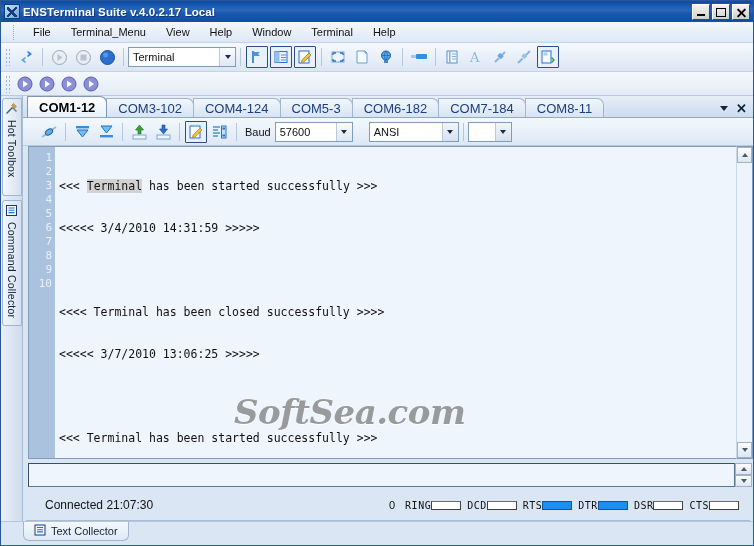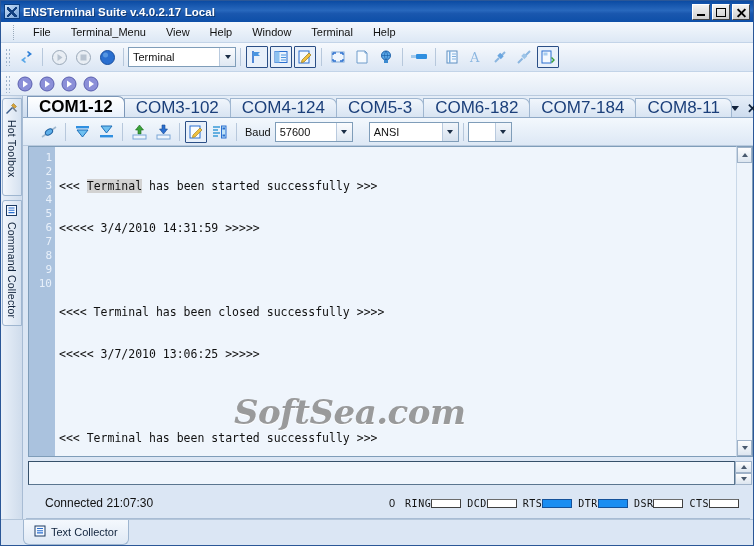--- a/index.html
+++ b/index.html
@@ -147,21 +147,21 @@
   .tabbar {
     height:22px; flex:0 0 22px;
     background:linear-gradient(to bottom,#e6eef8,#cddcee);
     display:flex; align-items:flex-end;
     padding-left:4px; position:relative;
     border-bottom:1px solid #8fa9c6;
   }
   .tab {
     height:19px; padding:0 11px;
     display:flex; align-items:center;
-    font-size:17px; color:#1b3f7a;
+    font-size:13px; color:#1b3f7a;
     background:linear-gradient(to bottom,#f1f6fc,#d8e4f2);
     border:1px solid #9fb6d0; border-bottom:none;
     border-radius:0 7px 0 0;
     margin-right:-1px; white-space:nowrap; cursor:default;
     position:relative;
   }
   .tab.active {
     background:linear-gradient(to bottom,#ffffff,#e9f1fb);
     color:#000; font-weight:bold; height:21px;
     border-color:#7c97b8; z-index:3;
@@ -254,21 +254,21 @@
   .sig-led.on{ background:#1b8ef2; border-color:#15529a;}
   .statusdiv { height:1px; background:#a8bcd4; margin:0 3px; }
   
   .bottombar{
     flex:0 0 24px; display:flex; align-items:flex-start;
     background:#dbe6f4; padding-left:22px;
     border-top:1px solid #b4c6da;
   }
   .btab{
     height:19px; display:flex; align-items:center; gap:5px;
-    padding:12px 10px; font-size:11px; color:#10233c;
+    padding:6px 10px; font-size:11px; color:#10233c;
     background:linear-gradient(to bottom,#f4f8fd,#dfe9f5);
     border:1px solid #9fb6d0; border-top:none;
     border-radius:0 0 6px 6px; cursor:default;
   }
 </style>
 </head>
 <body>
 
 <div class="window">
 

